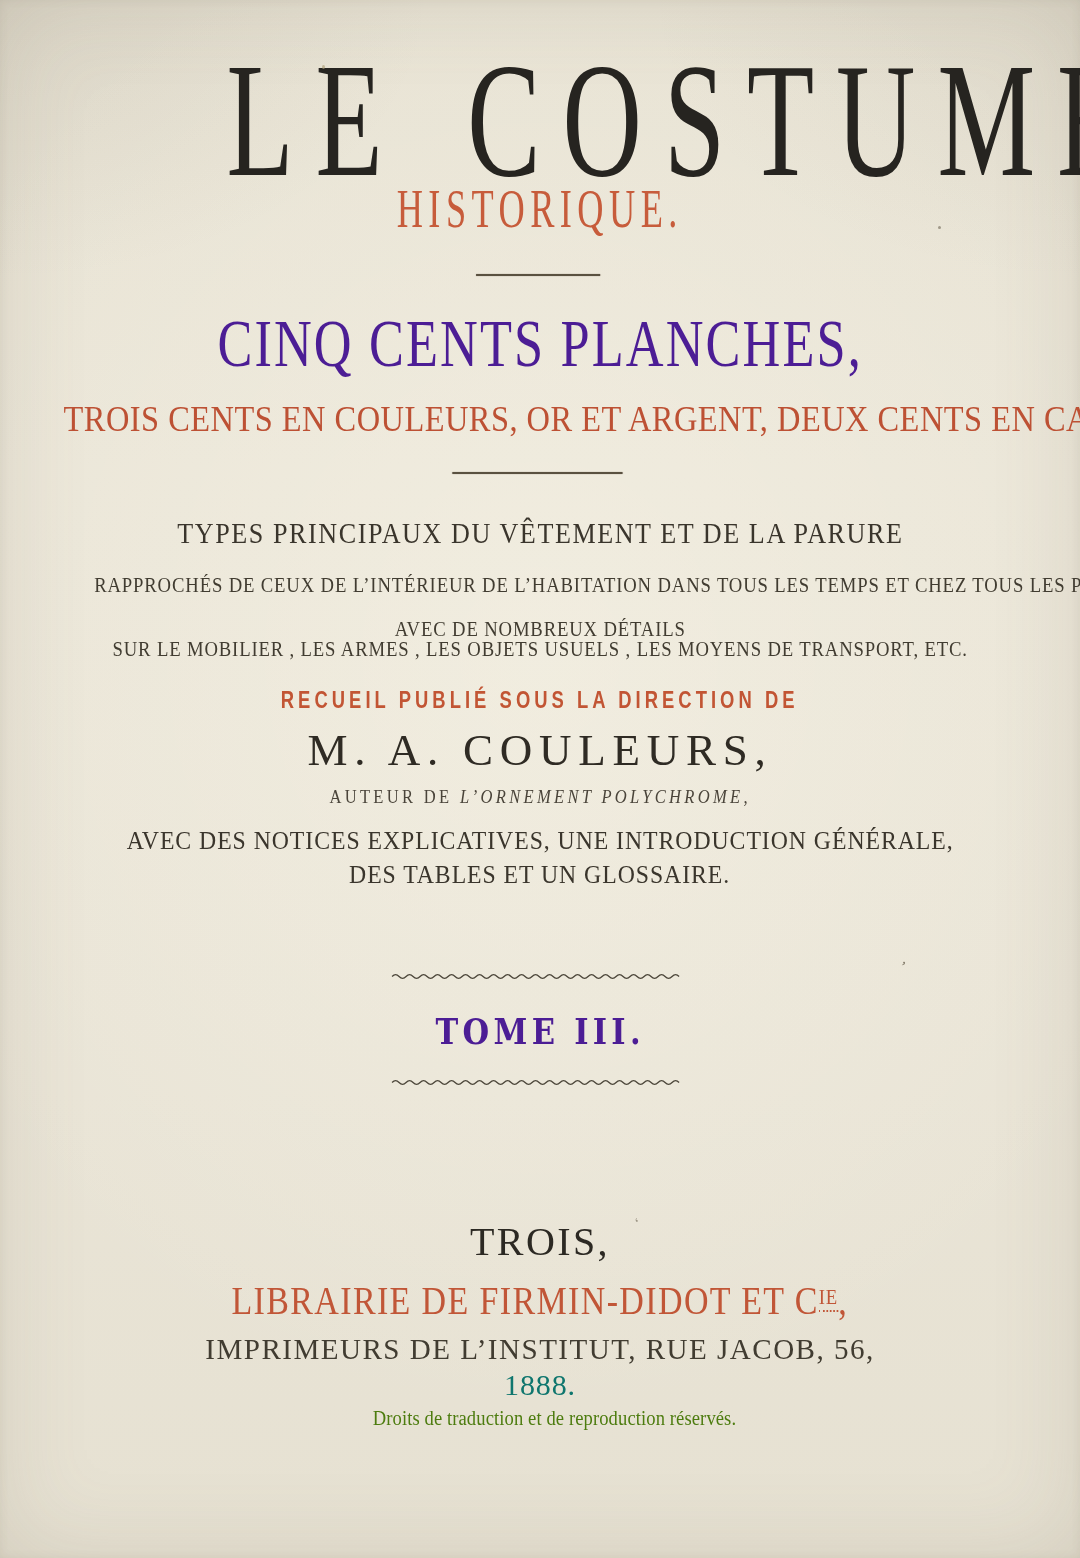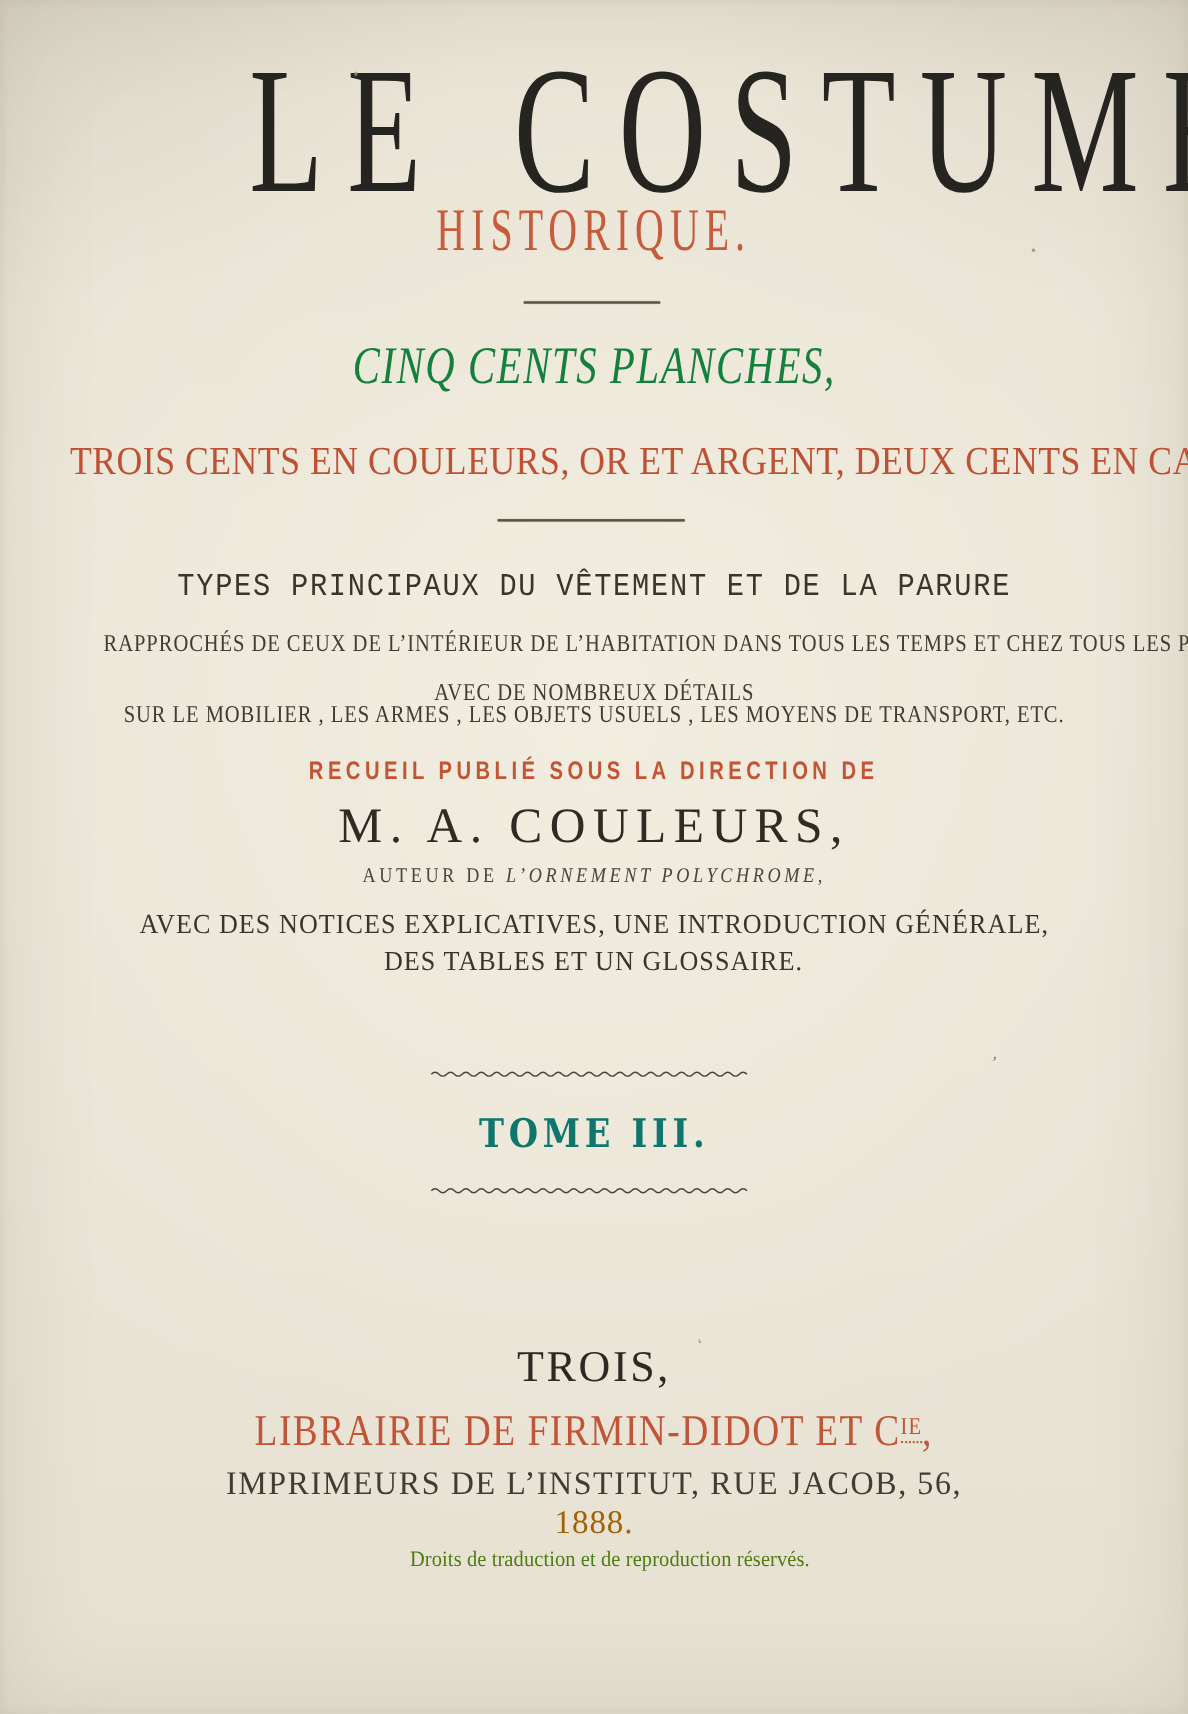--- a/index.html
+++ b/index.html
@@ -38,27 +38,27 @@
 
   .rule {
     position: absolute; height: 2px;
     left: 50%; transform: translateX(-51.5%);
     background: #5a5140;
     box-shadow: 0 0 1px rgba(90,81,64,0.8);
   }
   .rule-1 { top: 274px; width: 124px; }
   .rule-2 { top: 472px; width: 170px; }
 
-  .cinq-cents   { font-size: 48px; letter-spacing: 0.04em; color: #15803d; font-style: italic; }
+  .cinq-cents   { font-size: 68px; letter-spacing: 0.04em; color: #4c1d95; }
   .cinq-cents .t { transform: scaleX(0.77); }
 
   .trois-cents  { font-size: 36px; letter-spacing: 0.015em; color: #bd5134; }
   .trois-cents .t { transform: scaleX(0.90); }
 
-  .types        { font-size: 29px; letter-spacing: 0.06em; color: #3a352c; font-family: Liberation Mono, monospace; }
+  .types        { font-size: 29px; letter-spacing: 0.06em; color: #3a352c; }
   .types .t     { transform: scaleX(0.90); }
 
   .smallcaps    { font-size: 22px; letter-spacing: 0.045em; color: #413c31; }
   .smallcaps .t { transform: scaleX(0.85); }
 
   .recueil      { font-family: "Liberation Sans", sans-serif; font-size: 23px;
                   letter-spacing: 0.22em; color: #c25534; font-weight: 500; }
   .recueil .t   { transform: scaleX(0.80); }
 
   .racinet      { font-size: 45px; letter-spacing: 0.15em; color: #2f2b24; }
@@ -66,34 +66,34 @@
   .auteur       { font-size: 19px; letter-spacing: 0.20em; color: #4a443a; }
   .auteur .t    { transform: scaleX(0.87); }
   .auteur .it   { font-style: italic; }
 
   .notices      { font-size: 25px; letter-spacing: 0.04em; color: #3a352c; text-align: center; }
   .notices .t   { transform: scaleX(0.95); }
 
   .wavy { position: absolute; left: 50%; transform: translateX(-51%); color: #4c463a; }
 
   .tome         { font-family: "DejaVu Serif", serif; font-weight: bold;
-                  font-size: 36px; letter-spacing: 0.14em; color: #0f766e; }
+                  font-size: 36px; letter-spacing: 0.14em; color: #4c1d95; }
   .tome .t      { transform: scaleX(0.85); }
 
   .paris        { font-size: 40px; letter-spacing: 0.06em; color: #2c2923; }
 
   .librairie    { font-size: 40px; letter-spacing: 0.04em; }
   .librairie .t { transform: scaleX(0.85); }
   .librairie sup { font-size: 55%; vertical-align: 0.45em; letter-spacing: 0.05em;
                    border-bottom: 2px dotted #c15637; padding-bottom: 1px; }
 
   .imprimeurs   { font-size: 30px; letter-spacing: 0.05em; color: #413c31; }
   .imprimeurs .t { transform: scaleX(0.97); }
 
-  .year         { font-size: 30px; letter-spacing: 0.03em; color: #a16207; }
+  .year         { font-size: 30px; letter-spacing: 0.03em; color: #0f766e; }
 
   .droits       { font-size: 20px; letter-spacing: 0.005em; color: #4d7c0f; margin-left: 28px; }
   .droits .t    { transform: scaleX(0.93); }
 
   
   .speck { position: absolute; color: #6c6352; pointer-events: none; }
   .speck-1 { top: 958px; left: 900px; font-size: 16px; transform: rotate(18deg); opacity: .8; }
   .speck-2 { top: 1215px; left: 636px; font-size: 14px; transform: rotate(-30deg); opacity: .7; }
   .speck-3 { top: 226px; left: 938px; width: 3px; height: 3px; border-radius: 50%;
              background: #8d8574; opacity: .8; }

